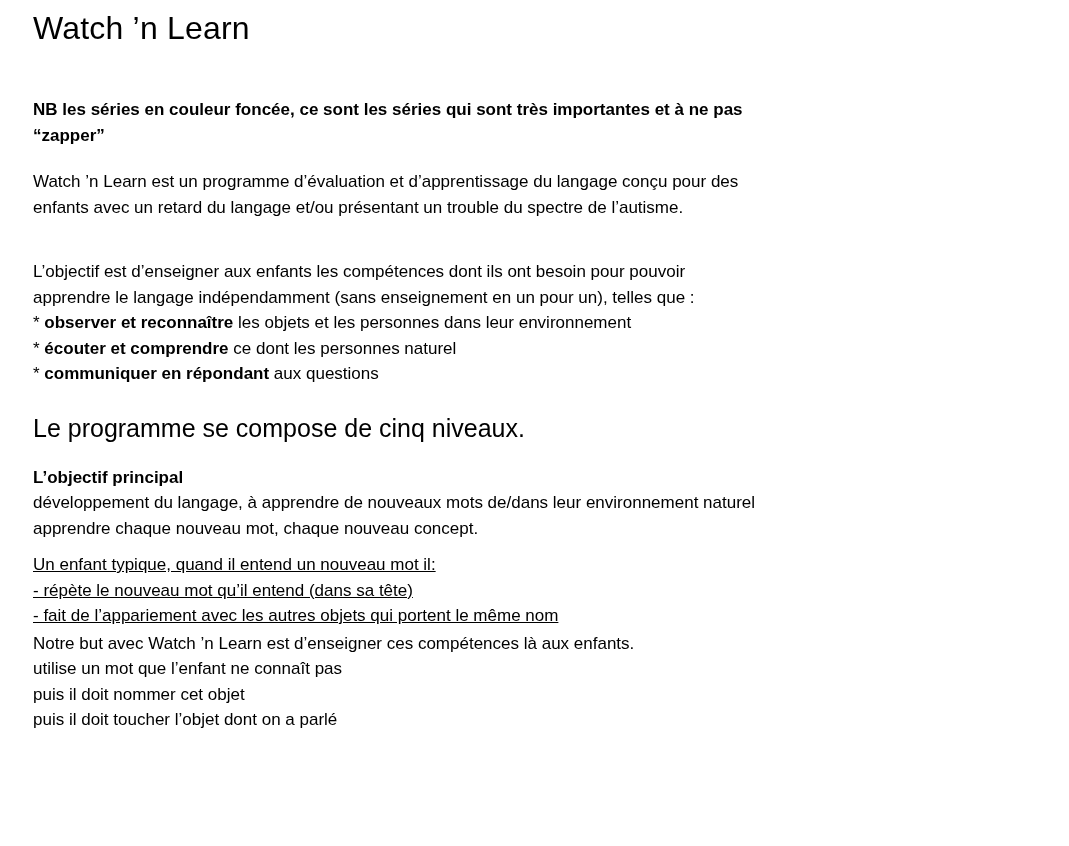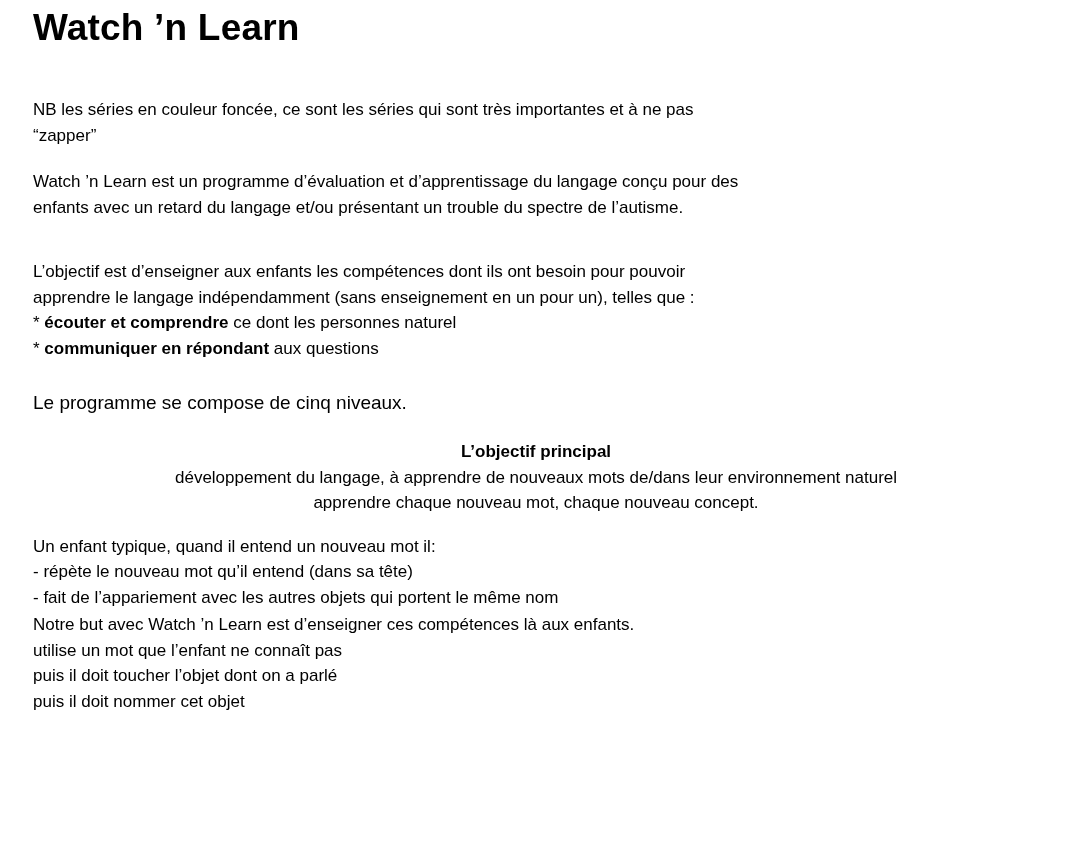--- a/index.html
+++ b/index.html
@@ -12,37 +12,37 @@
   }
   .page {
     box-sizing: border-box;
     width: 1069px;
     height: 846px;
     padding: 10px 30px 0 33px;
     color: #000000;
     font-family: "Liberation Sans", "DejaVu Sans", sans-serif;
   }
   .doc-title {
-    font-size: 37px;
+    font-size: 32px;
     line-height: 36px;
-    font-weight: 700;
+    font-weight: 400;
     letter-spacing: 0.2px;
   }
   .block {
     font-size: 17px;
     line-height: 25.5px;
   }
   .line { white-space: pre-wrap; }
   .bold { font-weight: 700; }
-  .block-nb        { margin-top: 51px; font-weight: 400; }
+  .block-nb        { margin-top: 51px; font-weight: 700; }
   .block-intro     { margin-top: 21px; }
   .block-objectives{ margin-top: 39px; }
-  .block-levels    { margin-top: 27px; font-size: 19px; line-height: 29px; }
-  .block-main      { margin-top: 22px; text-align: center; }
-  .block-typical   { margin-top: 18px; }
+  .block-levels    { margin-top: 27px; font-size: 25px; line-height: 29px; }
+  .block-main      { margin-top: 22px; }
+  .block-typical   { margin-top: 11px; text-decoration: underline; }
   .block-goal      { margin-top: 2px; }
 </style>
 </head>
 <body>
 
 <div class="page">
 
   <div class="doc-title">Watch ’n Learn</div>
 
   <div class="block block-nb">
@@ -51,20 +51,21 @@
   </div>
 
   <div class="block block-intro">
     <div class="line">Watch ’n Learn est un programme d’évaluation et d’apprentissage du langage conçu pour des</div>
     <div class="line">enfants avec un retard du langage et/ou présentant un trouble du spectre de l’autisme.</div>
   </div>
 
   <div class="block block-objectives">
     <div class="line">L’objectif est d’enseigner aux enfants les compétences dont ils ont besoin pour pouvoir</div>
     <div class="line">apprendre le langage indépendamment (sans enseignement en un pour un), telles que :</div>
+    <div class="line"><span>* </span><span class="bold">observer et reconnaître</span><span> les objets et les personnes dans leur environnement</span></div>
     <div class="line"><span>* </span><span class="bold">écouter et comprendre</span><span> ce dont les personnes naturel</span></div>
     <div class="line"><span>* </span><span class="bold">communiquer en répondant</span><span> aux questions</span></div>
   </div>
 
   <div class="block block-levels">Le programme se compose de cinq niveaux.</div>
 
   <div class="block block-main">
     <div class="line bold">L’objectif principal</div>
     <div class="line">développement du langage, à apprendre de nouveaux mots de/dans leur environnement naturel</div>
     <div class="line">apprendre chaque nouveau mot, chaque nouveau concept.</div>
@@ -72,17 +73,17 @@
 
   <div class="block block-typical">
     <div class="line">Un enfant typique, quand il entend un nouveau mot il:</div>
     <div class="line">- répète le nouveau mot qu’il entend (dans sa tête)</div>
     <div class="line">- fait de l’appariement avec les autres objets qui portent le même nom</div>
   </div>
 
   <div class="block block-goal">
     <div class="line">Notre but avec Watch ’n Learn est d’enseigner ces compétences là aux enfants.</div>
     <div class="line">utilise un mot que l’enfant ne connaît pas</div>
+    <div class="line">puis il doit nommer cet objet</div>
     <div class="line">puis il doit toucher l’objet dont on a parlé</div>
-    <div class="line">puis il doit nommer cet objet</div>
   </div>
 
 </div>
 
 </body></html>

